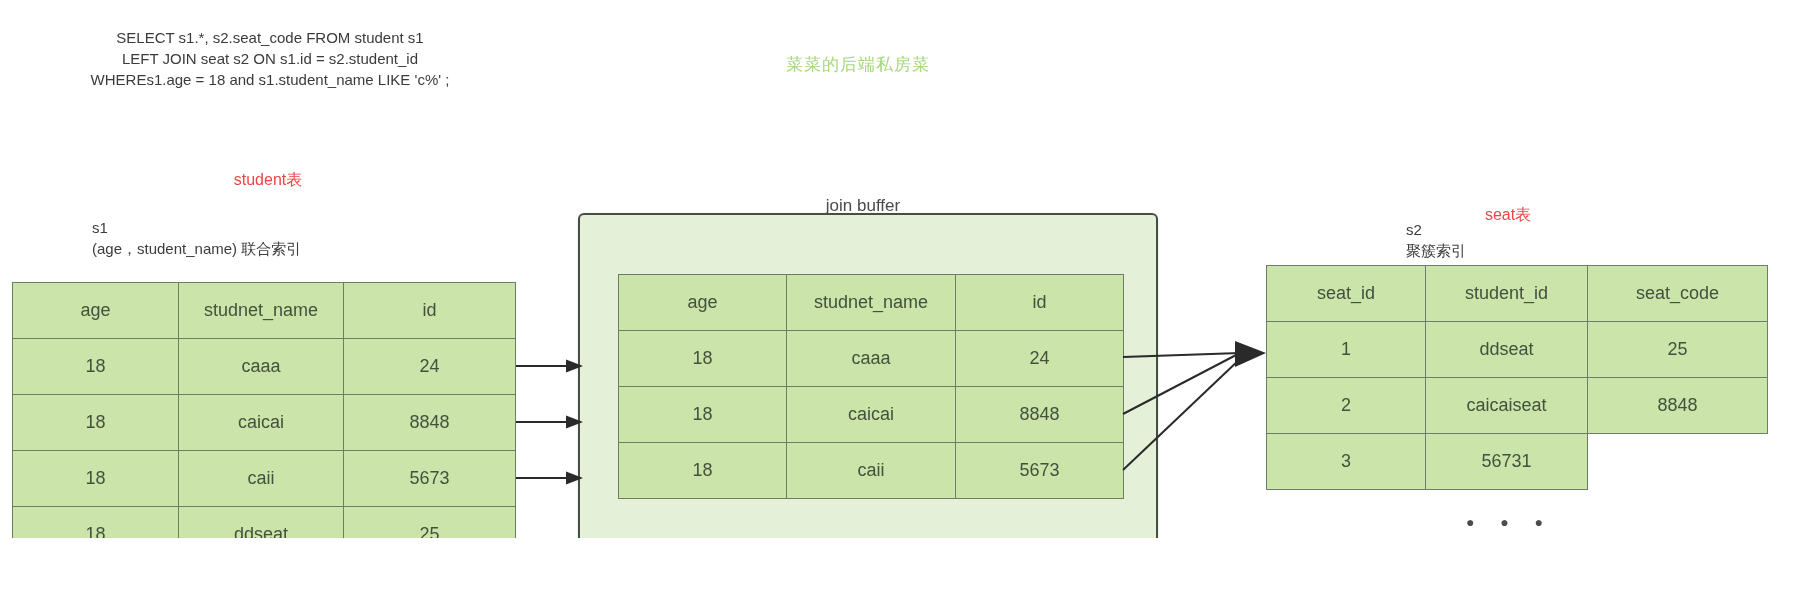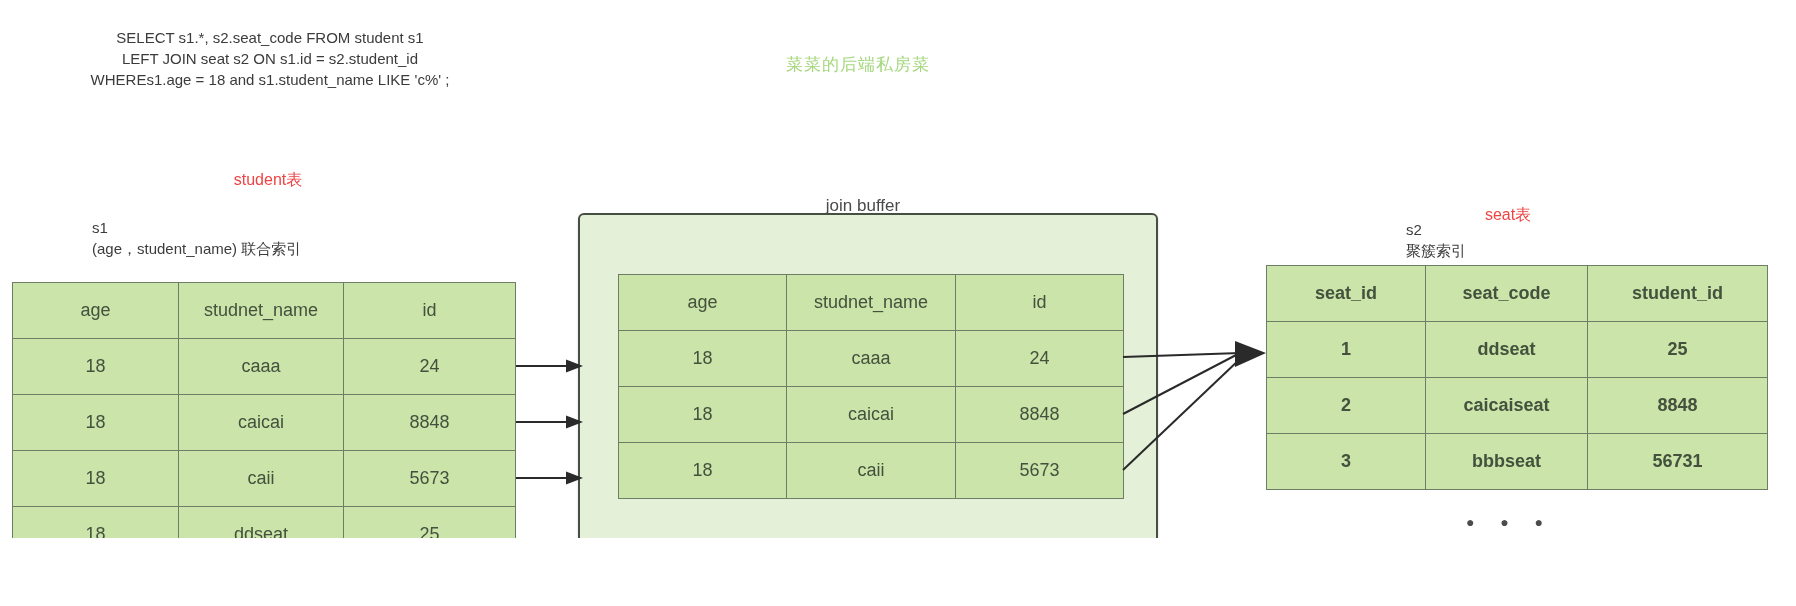--- a/index.html
+++ b/index.html
@@ -22,21 +22,21 @@
   .student-sub{left:92px;top:217px;width:360px;}
   .seat-sub{left:1406px;top:219px;width:200px;}
   
   .grid{position:absolute;display:grid;border-top:1px solid #6e7e66;border-left:1px solid #6e7e66;}
   .cell{background:#cbe4aa;border-right:1px solid #6e7e66;border-bottom:1px solid #6e7e66;
         display:flex;align-items:center;justify-content:center;
         font-size:18px;color:#44513d;height:56px;box-sizing:border-box;}
   .tbl-student{left:12px;top:282px;grid-template-columns:166px 165px 172px;}
   .tbl-buffer {left:618px;top:274px;grid-template-columns:168px 169px 168px;}
   .tbl-seat   {left:1266px;top:265px;grid-template-columns:159px 162px 180px;}
-  .tbl-seat .cell{height:56px;font-weight:bold;}
+  .tbl-seat .cell{height:56px;}
   
   .buffer-box{position:absolute;left:578px;top:213px;width:580px;height:345px;
               background:#e4f0d7;border:2px solid #474f45;border-radius:6px;
               box-sizing:border-box;box-shadow:0 1px 2px rgba(60,70,55,.25);}
   
   .dots{position:absolute;font-size:14px;letter-spacing:11px;color:#4c4c4c;text-align:center;width:160px;}
   .student-dots{left:188px;top:585px;}
   .seat-dots{left:1430px;top:514px;}
   
   .overlay{position:absolute;left:0;top:0;width:1796px;height:606px;pointer-events:none;}
@@ -98,30 +98,29 @@
   </div>
 
   <div class="t-title seat-title">seat表</div>
   <div class="t-sub seat-sub">
     <div>s2</div>
     <div>聚簇索引</div>
   </div>
 
   <div class="grid tbl-seat">
     <div class="cell">seat_id</div>
+    <div class="cell">student_id</div>
     <div class="cell">seat_code</div>
-    <div class="cell">student_id</div>
     <div class="cell">1</div>
     <div class="cell">ddseat</div>
     <div class="cell">25</div>
     <div class="cell">2</div>
     <div class="cell">caicaiseat</div>
     <div class="cell">8848</div>
     <div class="cell">3</div>
-    <div class="cell">bbbseat</div>
     <div class="cell">56731</div>
   </div>
   <div class="dots seat-dots">● ● ●</div>
 
   <svg class="overlay" viewBox="0 0 1796 606">
     <g stroke="#2a2a2a" stroke-width="2" fill="#2a2a2a">
 
       <g>
         <line x1="516" y1="366" x2="567" y2="366"></line>
         <polygon points="583,366 566,359.5 566,372.5" stroke="none"></polygon>

